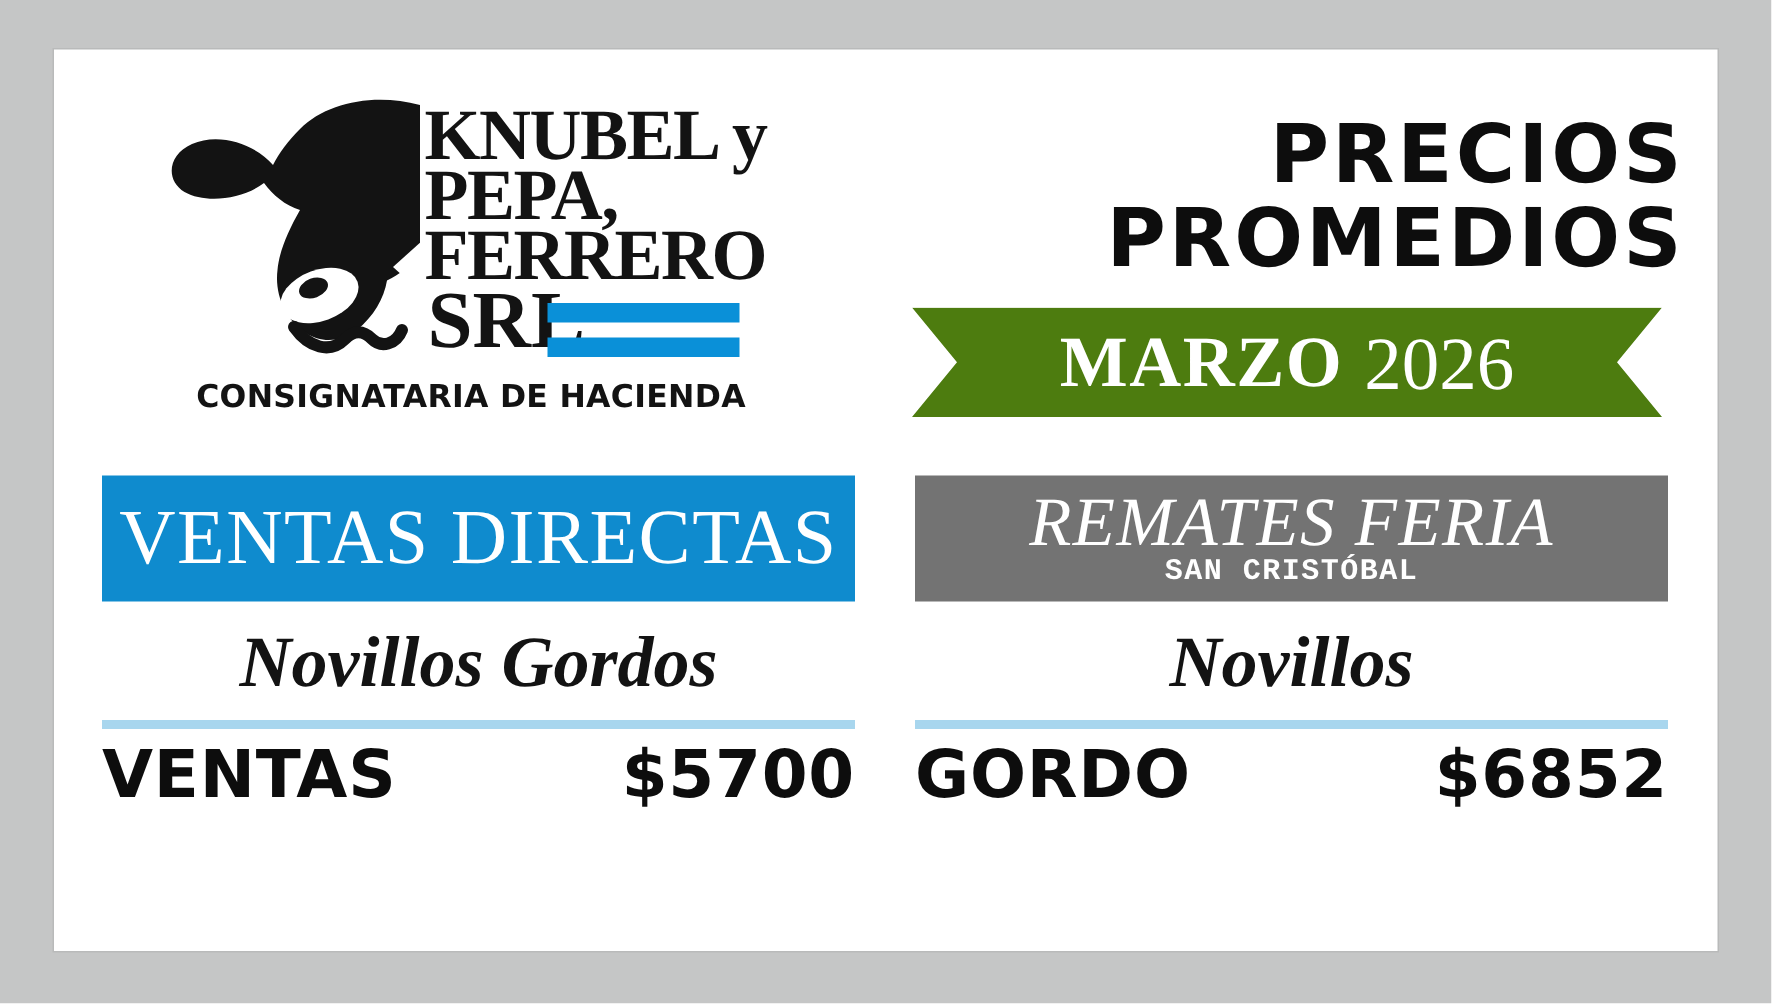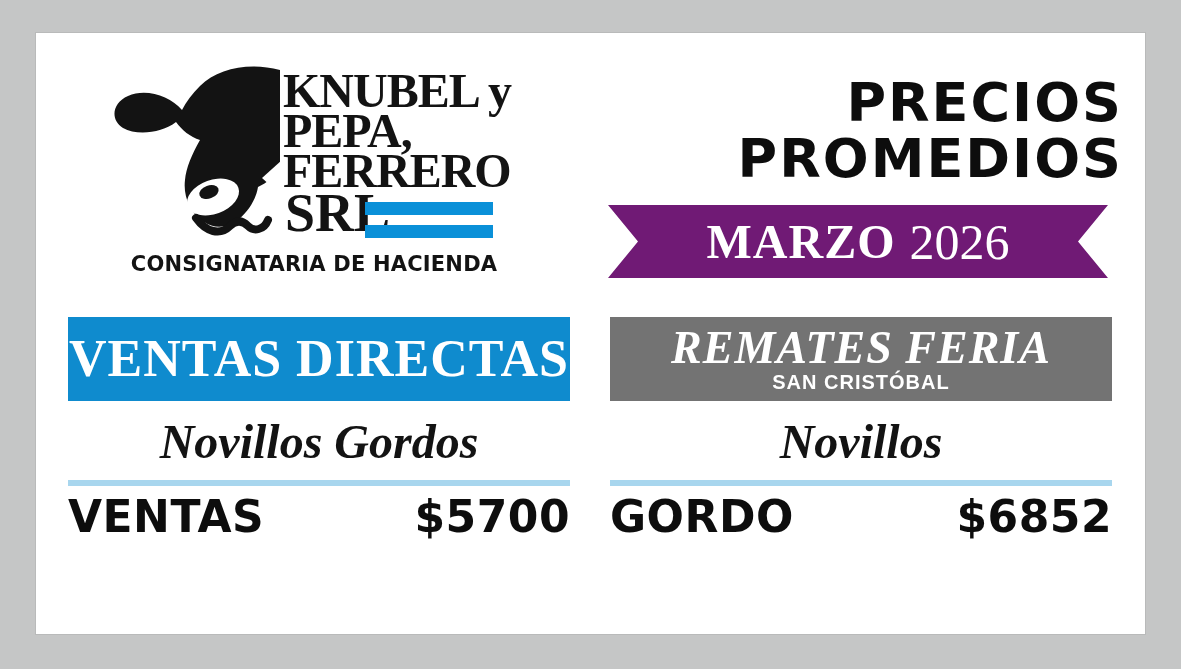--- a/index.html
+++ b/index.html
@@ -44,21 +44,21 @@
   
   .title{
     position:absolute;left:557px;top:42px;width:530px;
     text-align:right;
     font-family:"DejaVu Sans", sans-serif;
     font-weight:bold;font-size:54px;line-height:56px;
     letter-spacing:2px;color:#0d0d0d;
   }
   .ribbon{
     position:absolute;left:572px;top:172px;width:500px;height:73px;
-    background:#701a75;
+    background:#4d7c0f;
     clip-path:polygon(0 0,100% 0,calc(100% - 30px) 50%,100% 100%,0 100%,30px 50%);
     display:flex;align-items:center;justify-content:center;
     color:#ffffff;white-space:nowrap;
   }
   .ribbon .month{
     font-family:"Liberation Serif", serif;
     font-weight:bold;font-size:48px;letter-spacing:1px;
   }
   .ribbon .year{
     font-family:"Liberation Serif", serif;
@@ -70,27 +70,27 @@
   .col-right{left:574px;}
   .banner{
     height:84px;display:flex;flex-direction:column;
     align-items:center;justify-content:center;
     color:#ffffff;text-align:center;
   }
   .banner-blue{background:#0f8bce;}
   .banner-green{background:#737373;}
   .banner-main{
     font-family:"Liberation Serif", serif;
-    font-weight:bold;font-size:52px;line-height:52px;letter-spacing:1px;
+    font-weight:normal;font-size:52px;line-height:52px;letter-spacing:1px;
     white-space:nowrap;
     text-align:right;
   }
   .banner-green .banner-main{font-style:italic;font-size:46px;line-height:44px;}
   .banner-sub{
-    font-family:Liberation Sans, sans-serif;
+    font-family:Liberation Mono, monospace;
     font-weight:bold;font-size:20px;line-height:20px;letter-spacing:1px;
     margin-top:2px;white-space:nowrap;
   }
   .category{
     margin:12px 0 0 0;
     text-align:center;
     font-family:"Liberation Serif", serif;
     font-style:italic;font-weight:bold;
     font-size:48px;line-height:58px;color:#131313;
   }

